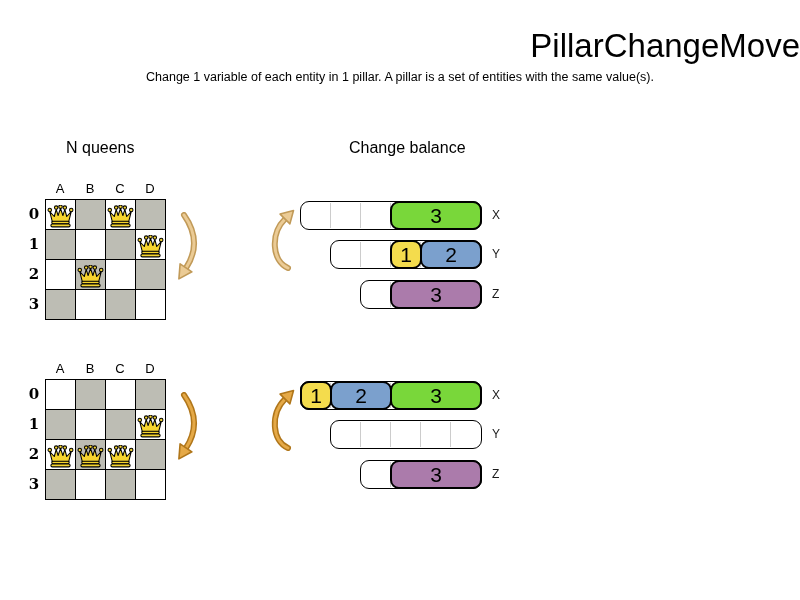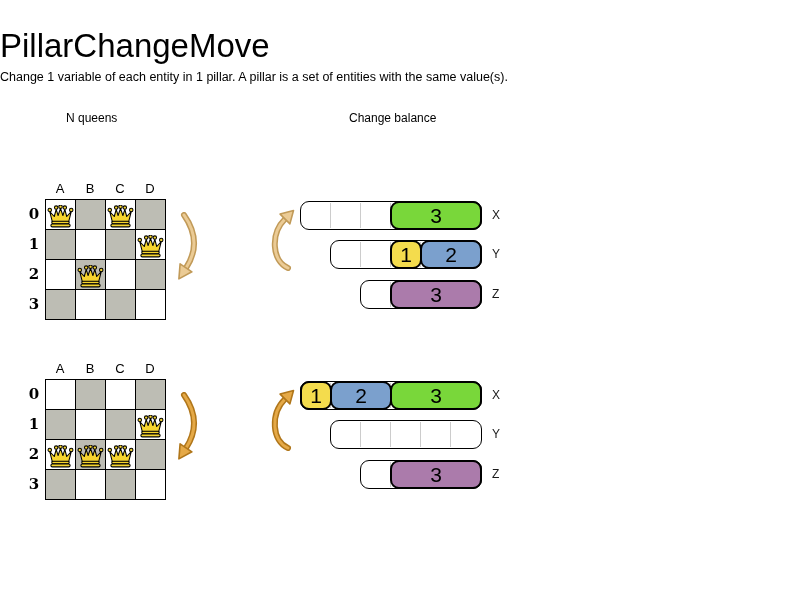--- a/index.html
+++ b/index.html
@@ -1,28 +1,28 @@
 <!DOCTYPE html>
 <html><head>
 <meta charset="utf-8">
 <style>
   html,body{margin:0;padding:0;background:#fff;}
   #canvas{
     position:relative;width:800px;height:600px;background:#ffffff;
     font-family:"Liberation Sans",sans-serif;color:#000;overflow:hidden;
   }
   .title{
-    position:absolute;left:0;right:0;top:29px;text-align:left;
+    position:absolute;left:0;right:0;top:29px;text-align:right;
     font-size:33px;line-height:34px;font-weight:400;
   }
   .subtitle{
-    position:absolute;left:0;right:0;top:70px;text-align:left;
+    position:absolute;left:0;right:0;top:70px;text-align:center;
     font-size:12.5px;
   }
-  .section-label{position:absolute;font-size:12px;}
+  .section-label{position:absolute;font-size:16px;margin-top:28px;}
   .sec-left{left:66px;top:111px;}
   .sec-right{left:349px;top:111px;}
 
   .board{
     position:absolute;background:#000;border:1px solid #000;
     display:grid;grid-template-columns:repeat(4,29px);grid-template-rows:repeat(4,29px);gap:1px;
   }
   .cell{width:29px;height:29px;background:#fff;display:flex;align-items:flex-end;justify-content:center;}
   .cell svg{margin-bottom:1px;}
   .col-label{position:absolute;width:30px;text-align:center;font-size:13px;}

